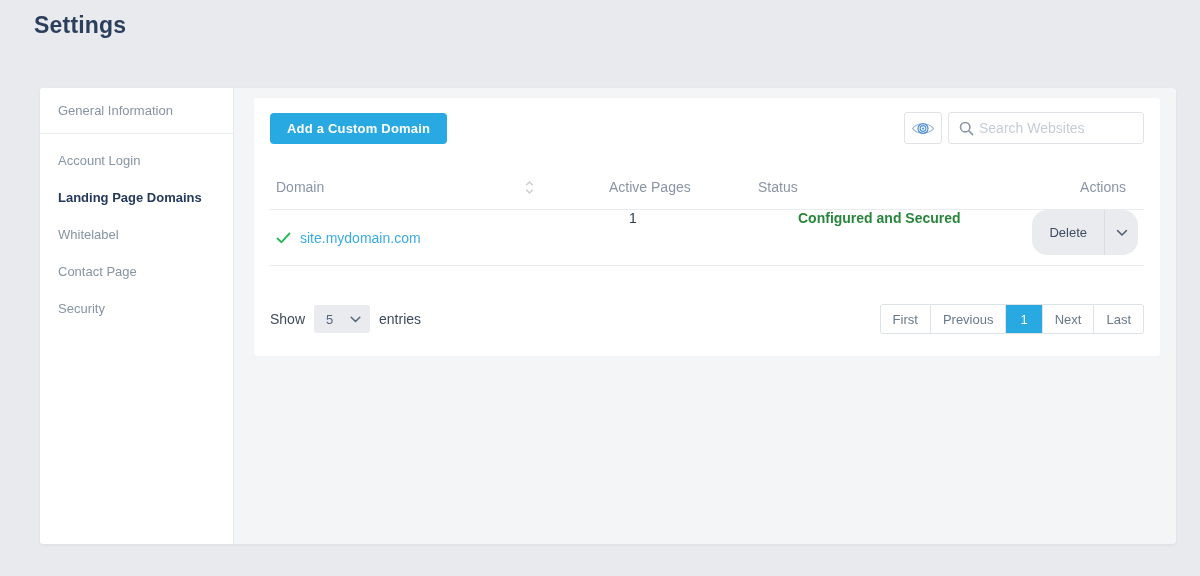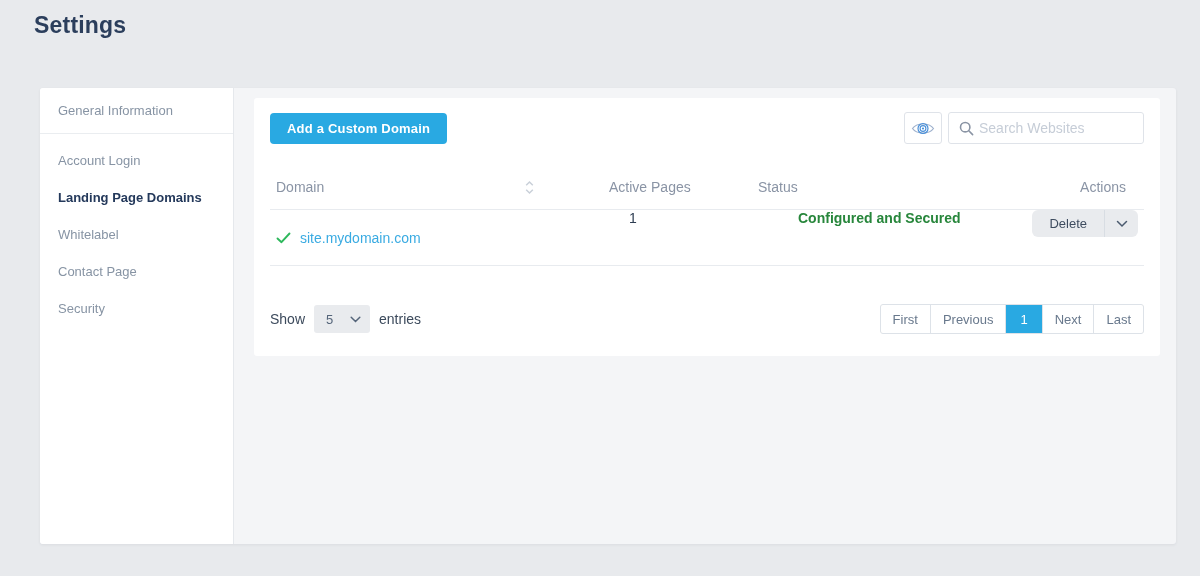--- a/index.html
+++ b/index.html
@@ -61,21 +61,21 @@
   }
   .col-domain { width:305px; display:flex; align-items:center; padding-left:6px; }
   .col-pages  { width:155px; padding-left:6px;margin-left:28px; }
   .col-status { flex:1; }
   .col-actions{ width:140px; display:flex; justify-content:flex-end; padding-right:6px; }
   .thead .col-actions { padding-right:18px; }
   .sort { margin-left:auto; margin-right:40px; display:flex; cursor:pointer; }
   .domain-link { color:#3aabe2; text-decoration:none; margin-left:9px; cursor:pointer; }
   .status-ok { color:#27863b; font-weight:bold; }
   .delete-group {
-    display:flex; height:27px; background:#e9ebee; border-radius:6px;
+    display:flex; height:45px; background:#e9ebee; border-radius:15px;
     overflow:hidden; align-items:stretch;
   }
   .delete-main {
     padding:0 17px; font-size:13px; color:#3e4c5f; display:flex; align-items:center;
     background:transparent; border:none; font-family:inherit; cursor:pointer;
   }
   .delete-toggle {
     width:34px; border:none; border-left:1px solid #d8dde3; background:transparent;
     display:flex; align-items:center; justify-content:center; cursor:pointer;
   }

